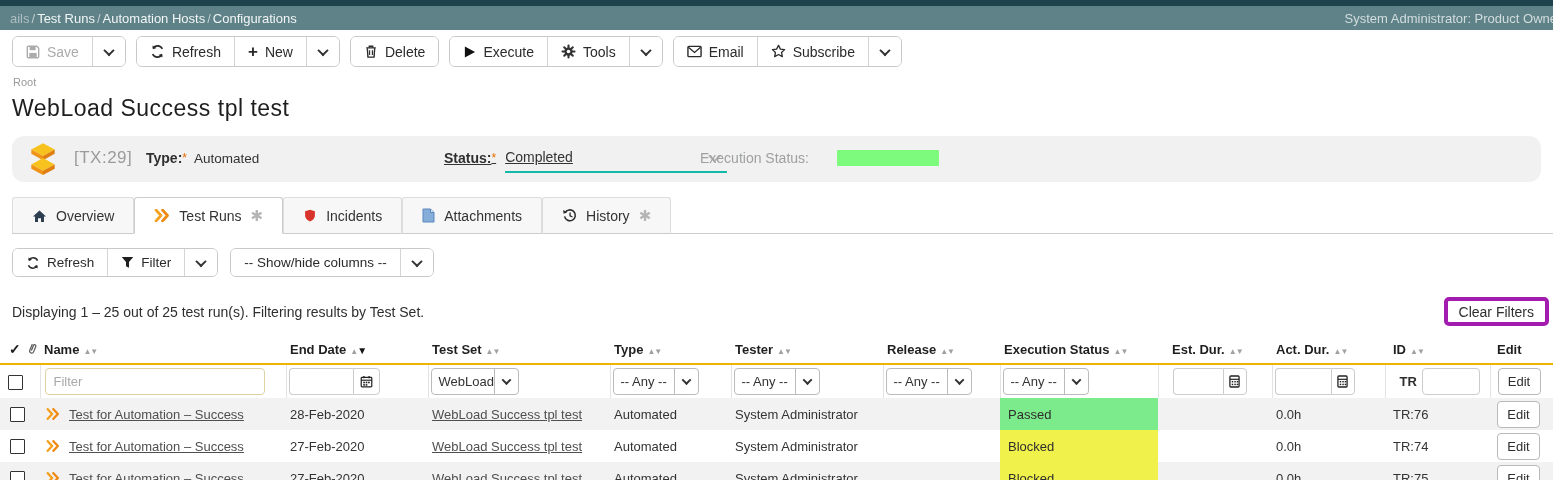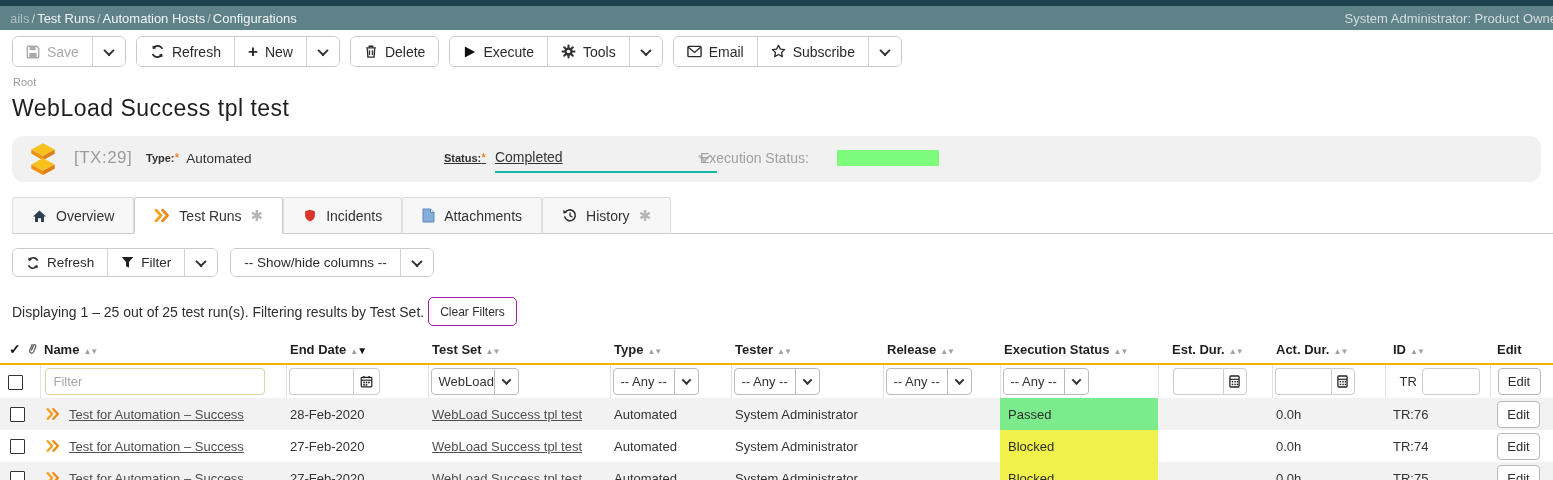--- a/index.html
+++ b/index.html
@@ -37,21 +37,21 @@
 
   
   .info-bar { position:relative; margin:14px 12px 0 12px; height:46px;
     background:#f1f1f1; border-radius:12px; width:1529px; }
   .ib-abs { position:absolute; top:0; height:44px; display:flex; align-items:center; }
   .ib-icon { left:14px; }
   .ib-token { left:62px; font-size:17px; color:#9b9b9b; letter-spacing:0.5px; }
   .ib-type { left:134px; }
   .ib-status { left:432px;text-decoration:underline; }
   .ib-exec { left:688px; }
-  .ib-label { font-weight:700; font-size:11px; color:#2f2f2f; }
+  .ib-label { font-weight:700; font-size:14px; color:#2f2f2f; }
   .req { color:#e86c00; font-size:12px; vertical-align:top; margin:0 1px 0 0; }
   .ib-value { font-size:13.5px; margin-left:6px; }
   .status-select { display:inline-flex; align-items:center; justify-content:space-between;
     width:222px; margin-left:8px; border-bottom:2px solid #14b8a6; height:30px;
     cursor:pointer; }
   .status-select .txt { font-size:14px; color:#333; }
   .status-select .chev { border-color:#b5b5b5; width:9px; height:9px; margin-right:8px; }
   .ib-exec .ib-grey { color:#9fa0a0; font-size:14px; }
   .exec-bar { width:102px; height:16px; margin-left:28px; border-radius:1px; }
 
@@ -64,24 +64,24 @@
     margin-bottom:-1px; }
   .tab.active { background:#fff; border-color:#ccc; border-bottom-color:#fff; }
   .tab .dirty { color:#b5b5b5; font-size:15px; }
 
   
   .list-toolbar { display:flex; gap:12px; margin:14px 0 0 12px; }
   .list-toolbar .btn-group { height:29px; }
   .list-toolbar .tb-btn { font-size:13.5px; }
 
   
-  .summary { display:flex; align-items:center; gap:4px; margin:20px 4px 0 12px;
-    font-size:14px; color:#2e2e2e; }
-  .small-btn { padding:0 11px; height:29px; background:#fff; border:1px solid #a21caf;
-    border-radius:5px; font-size:12px; color:#2e2e2e; cursor:pointer;
+  .summary { display:flex; align-items:center; gap:14px; margin:20px 4px 0 12px;
+    font-size:14px; color:#2e2e2e;justify-content:space-between; }
+  .small-btn { padding:0 11px; height:29px; background:#fff; border:4px solid #a21caf;
+    border-radius:5px; font-size:14px; color:#2e2e2e; cursor:pointer;
     font-family:inherit; }
 
   
   table { border-collapse:collapse; width:1553px; margin-top:9px; table-layout:fixed;
     font-size:13px; }
   thead th { text-align:left; font-weight:700; color:#1f1f1f; font-size:13px;
     padding:6px 2px 6px 4px; border-bottom:2px solid #f0b400; white-space:nowrap;
     height:27px; }
   th .sort { display:inline-block; margin-left:4px; letter-spacing:-1px; cursor:pointer; }
   th .sort .asc, th .sort .desc { font-size:8px; color:#a0a0a0; }
@@ -103,21 +103,21 @@
   .fselect { display:inline-flex; align-items:center; height:27px; border:1px solid #bbb;
     border-radius:4px; background:#fff; cursor:pointer; vertical-align:middle; }
   .fselect .txt { padding:0 7px; font-size:13px; color:#333; overflow:hidden;
     white-space:nowrap; }
   .fselect .cbox { border-left:1px solid #bbb; width:24px; height:100%; display:flex;
     align-items:center; justify-content:center; }
   .fselect .chev { width:7px; height:7px; }
   .cb { appearance:none; -webkit-appearance:none; width:15px; height:15px;
     border:1.5px solid #333; border-radius:1px; background:#fff; margin-left:6px;
     cursor:pointer; vertical-align:middle; }
-  .tr-prefix { font-size:13px; color:#2e2e2e; margin:0 5px 0 6px; }
+  .tr-prefix { font-size:13px; color:#2e2e2e; margin:0 5px 0 6px;font-weight:bold; }
   .edit-btn { width:43px; height:27px; background:#fff; border:1px solid #b9b9b9;
     border-radius:4px; font-size:13px; color:#2e2e2e; cursor:pointer;
     font-family:inherit; }
 
   tr.data-row td { height:32px; padding:0 2px 0 4px; white-space:nowrap; overflow:hidden; }
   tr.data-row.alt td { background:#f2f2f2; }
   .name-cell { display:flex; align-items:center; gap:9px; padding-left:2px; }
   .link { color:#4f4f4f; text-decoration:underline; cursor:pointer; }
   .exec-cell { padding:0 !important; }
   .exec-fill { height:32px; display:flex; align-items:center; padding-left:8px;

